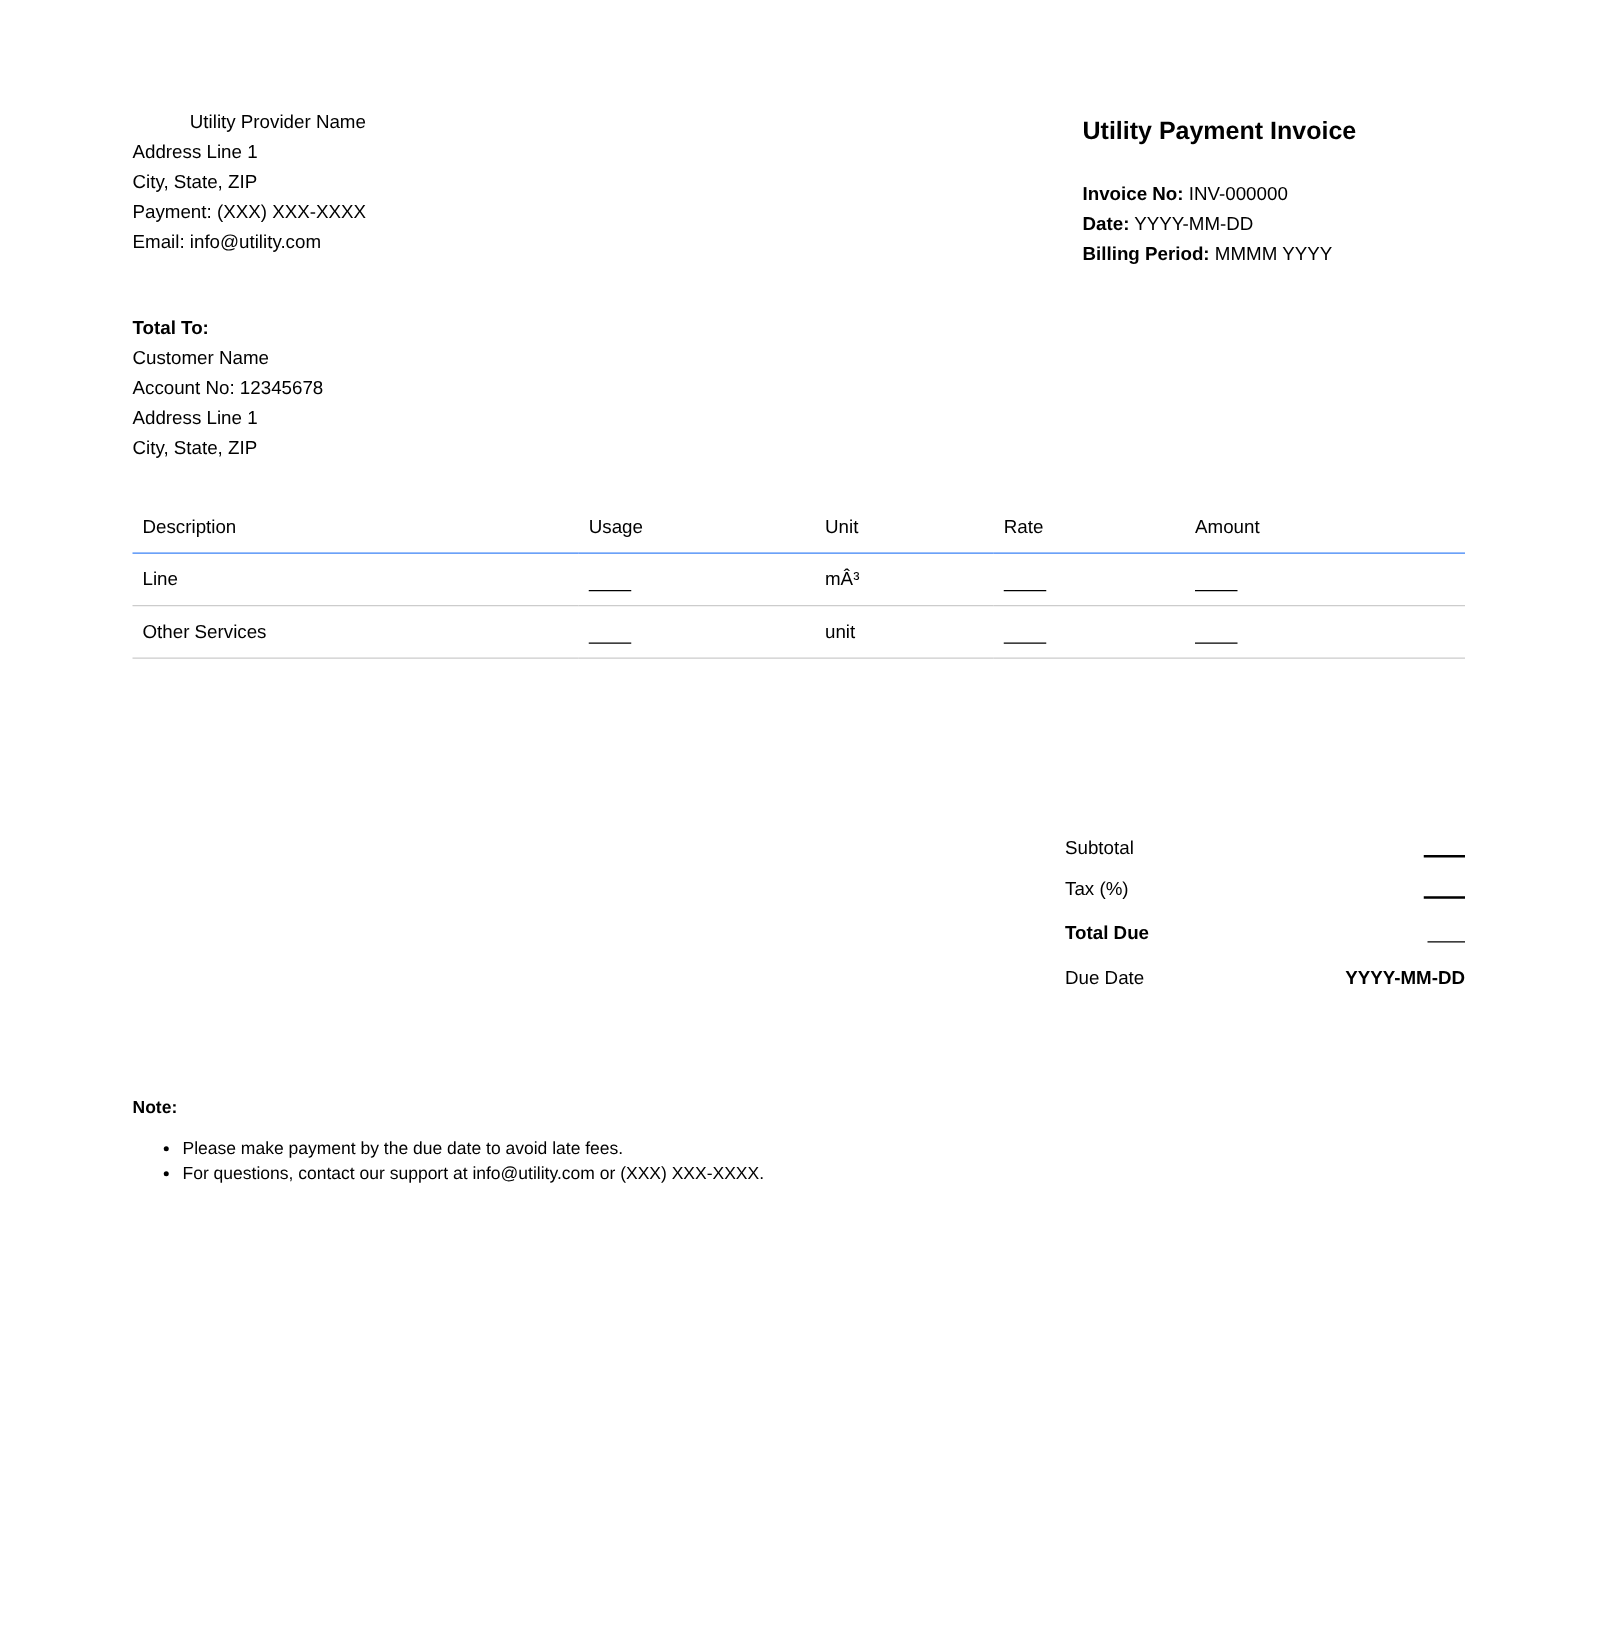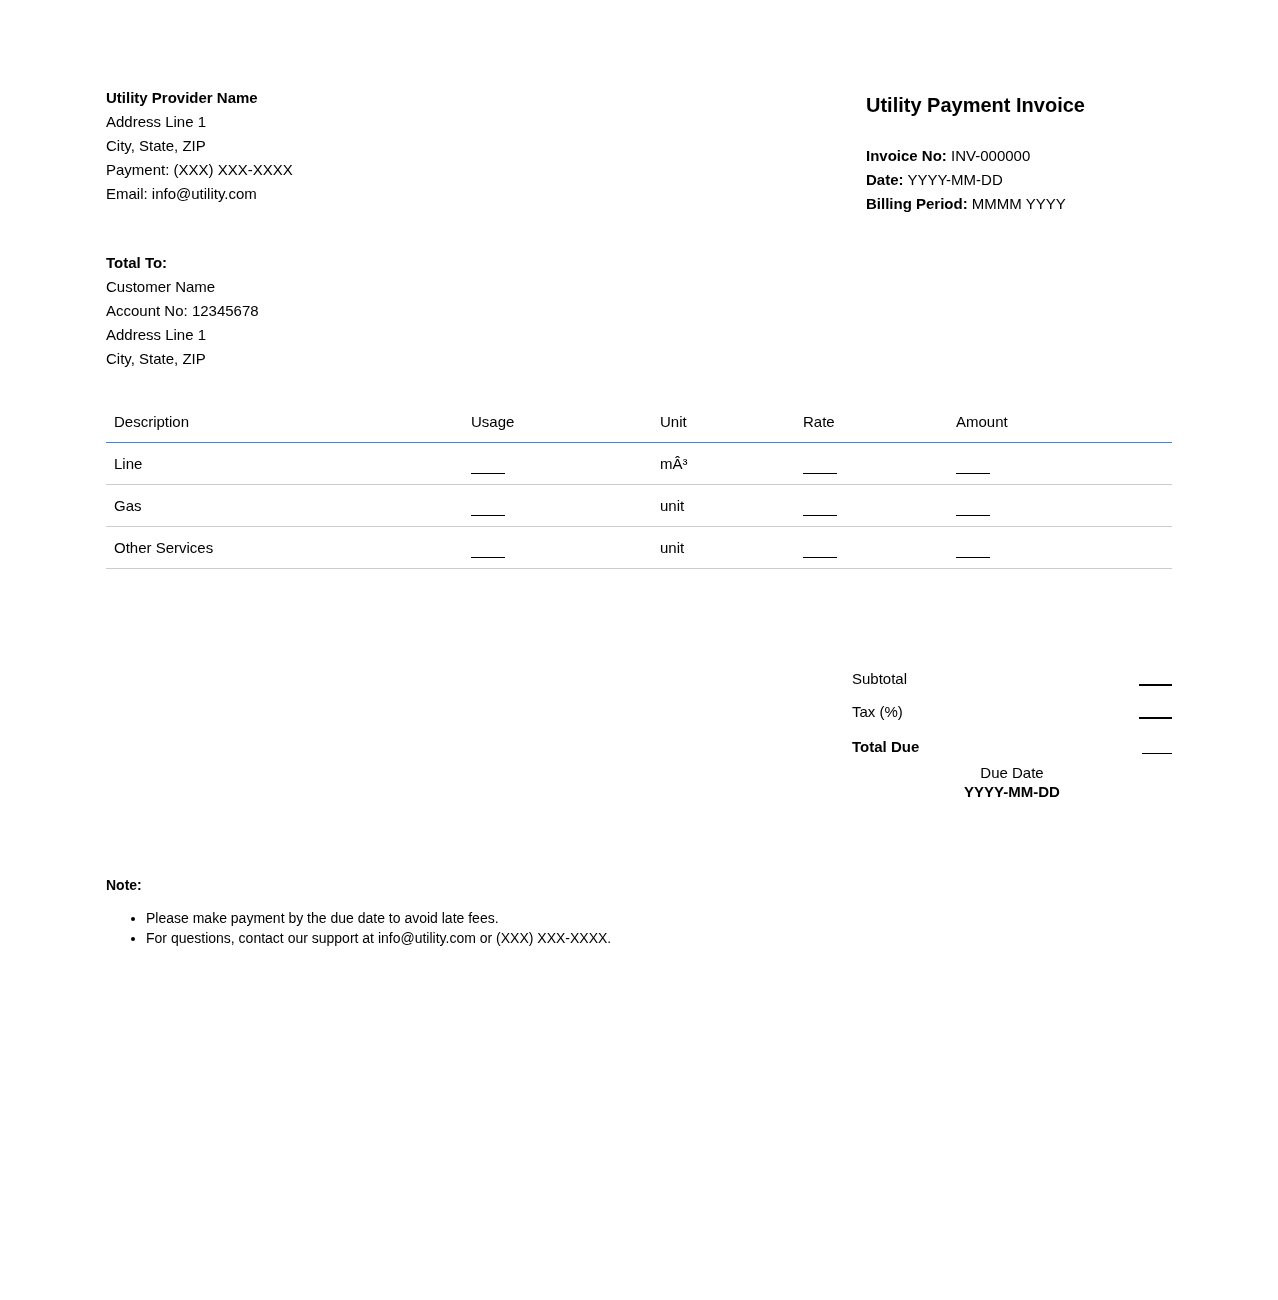--- a/index.html
+++ b/index.html
@@ -1,35 +1,35 @@
 <!DOCTYPE html>
 <html><head>
   <meta charset="utf-8">
   <style>
     html, body { margin: 0; padding: 0; background: #ffffff; }
     body { width: 1278px; height: 1300px; position: relative; font-family: "Liberation Sans", sans-serif; color: #000; }
     .page { position: absolute; left: 106px; top: 0; width: 1066px; }
     .provider { position: absolute; left: 0; top: 86px; font-size: 15px; line-height: 24px; }
-    .provider .name { font-weight: bold; }
+    .provider .name { font-weight: normal; text-align: right; }
     .title-block { position: absolute; right: 0; top: 86px; width: 306px; font-size: 15px; }
     .title { font-size: 20px; font-weight: bold; line-height: 38px; margin: 0 0 20px 0; white-space: nowrap; }
     .meta-line { line-height: 24px; white-space: nowrap; }
     .meta-line b { font-weight: bold; margin-top: 20px; }
     .billed { position: absolute; left: 0; top: 251px; font-size: 15px; line-height: 24px; }
     .billed .hdr { font-weight: bold; }
     table.items { position: absolute; left: 0; top: 400px; width: 1066px; border-collapse: collapse; font-size: 15px; }
     table.items th { text-align: left; font-weight: normal; height: 42px; padding: 0 8px; border-bottom: 1px solid #3b82f6; }
     table.items td { height: 41px; padding: 0 8px; border-bottom: 1px solid #ccc; }
     .blank { display: inline-block; width: 34px; border-bottom: 1px solid #000; height: 12px; vertical-align: middle; position: relative; top: 2px; }
     .totals { position: absolute; left: 746px; top: 662px; width: 320px; font-size: 15px; }
     .trow { display: flex; justify-content: space-between; align-items: center; }
     .trow.r1 { height: 32px; }
     .trow.r2 { height: 34px; }
     .trow.r3 { height: 36px; }
-    .trow.r4 { height: 36px; flex-direction: column; }
+    .trow.r4 { height: 36px; }
     .tblank { display: inline-block; width: 33px; border-bottom: 2px solid #000; height: 14px; }
     .tblank.thin { border-bottom-width: 1px; width: 30px; }
     .bold { font-weight: bold; }
     .note { position: absolute; left: 0; top: 876px; font-size: 14px; }
     .note .hdr { font-weight: bold; font-size: 14px; line-height: 18px; }
     .note ul { margin: 14px 0 0 0; padding-left: 40px; line-height: 20px; }
   </style>
 </head>
 <body>
 
@@ -86,27 +86,20 @@
     </thead>
     <tbody>
       <tr>
         <td>Line</td>
         <td><span class="blank"></span></td>
         <td>mÂ³</td>
         <td><span class="blank"></span></td>
         <td><span class="blank"></span></td>
       </tr>
       <tr>
-        <td>Gas</td>
-        <td><span class="blank"></span></td>
-        <td>unit</td>
-        <td><span class="blank"></span></td>
-        <td><span class="blank"></span></td>
-      </tr>
-      <tr>
         <td>Other Services</td>
         <td><span class="blank"></span></td>
         <td>unit</td>
         <td><span class="blank"></span></td>
         <td><span class="blank"></span></td>
       </tr>
     </tbody>
   </table>
 
   <div class="totals">

